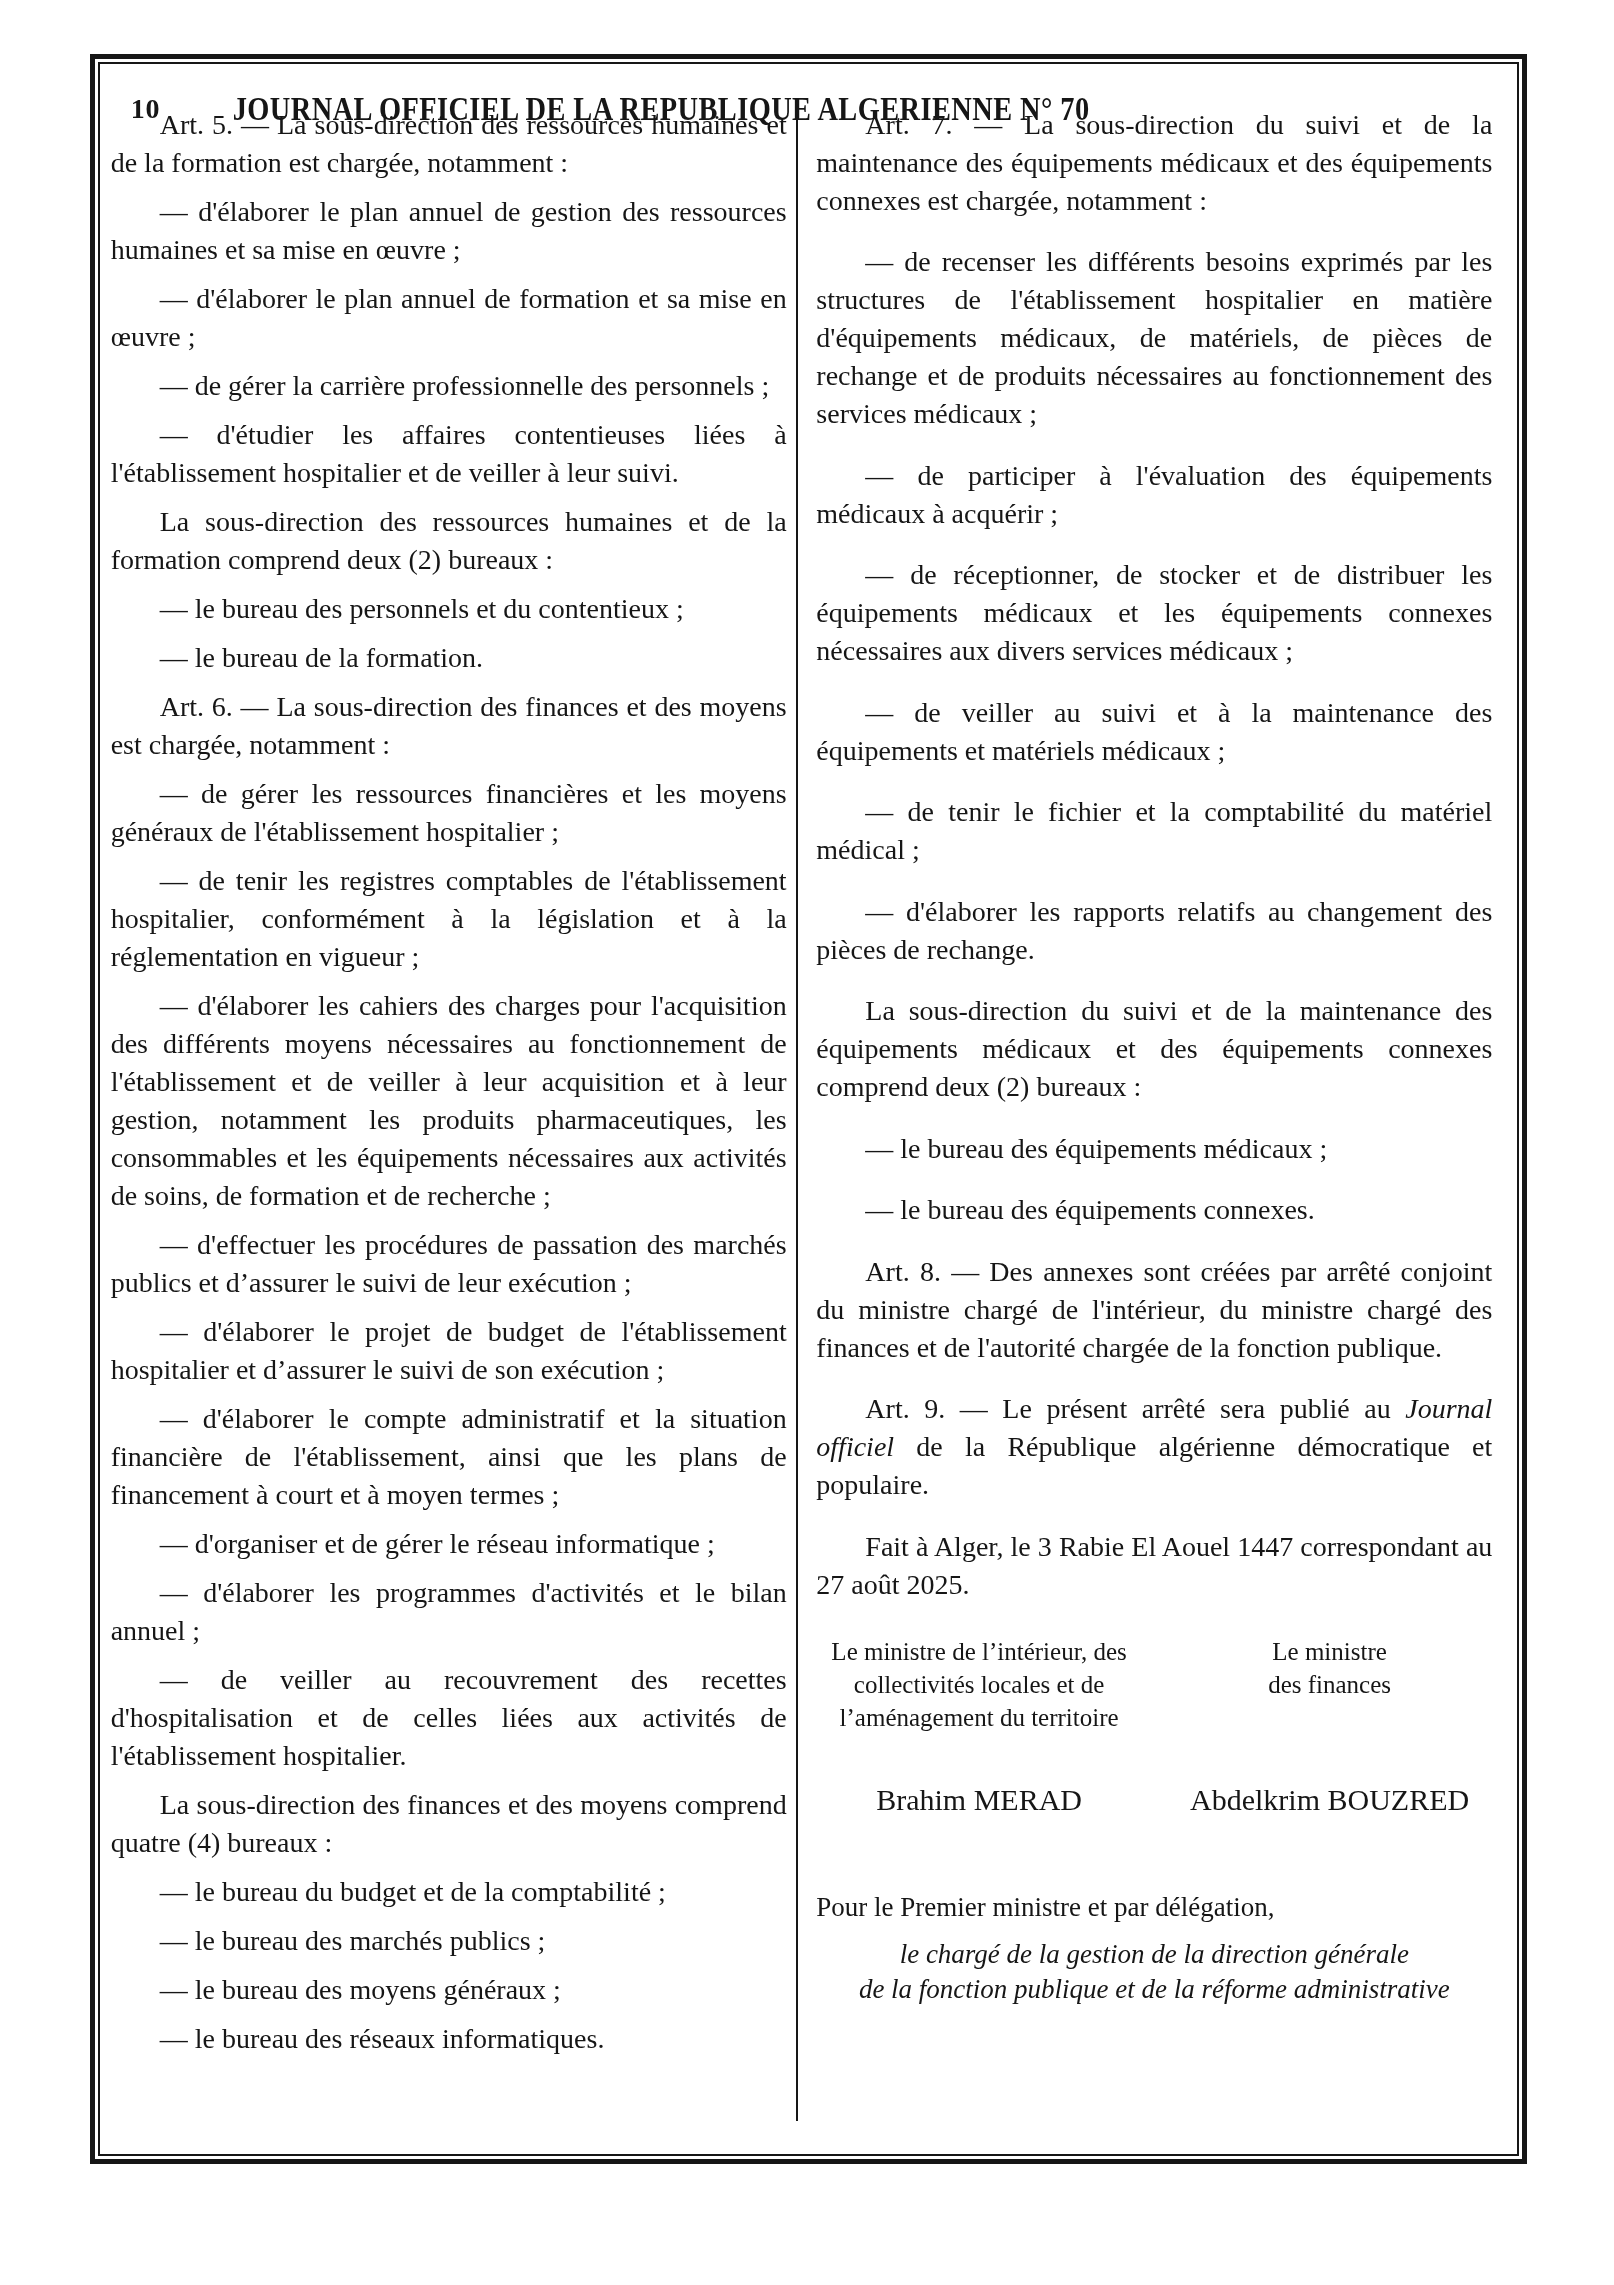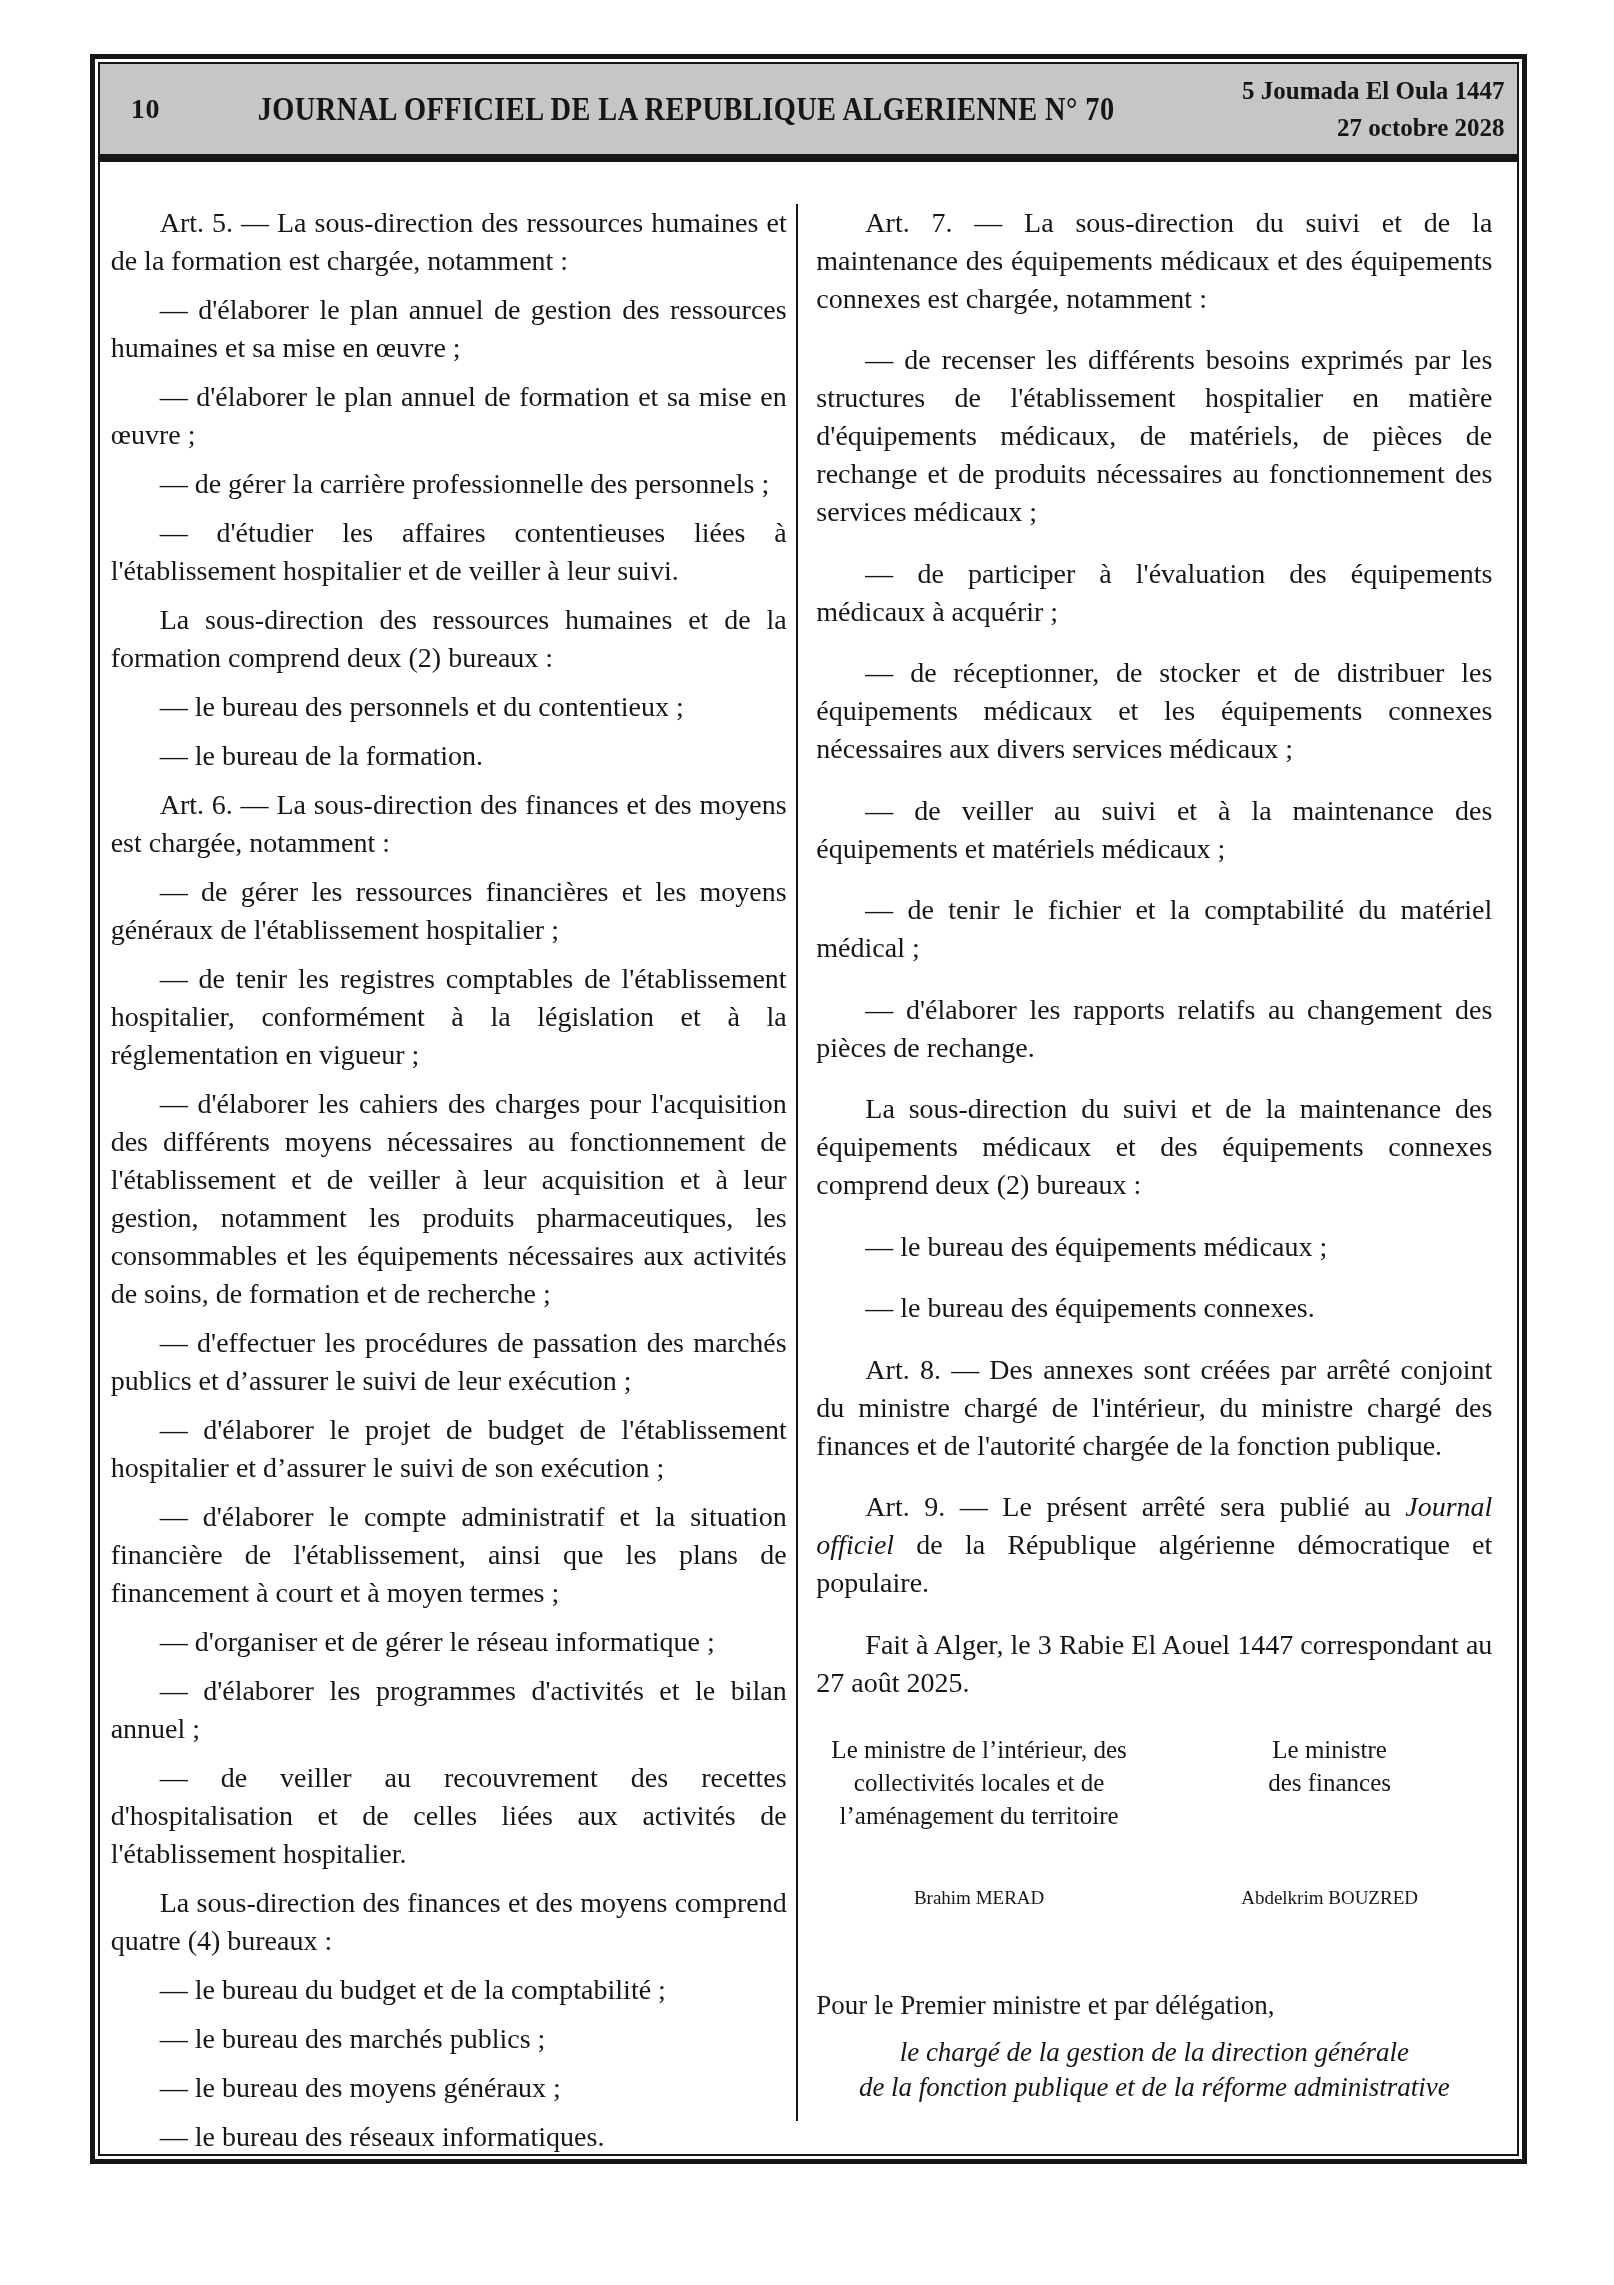--- a/index.html
+++ b/index.html
@@ -16,21 +16,21 @@
   .canvas{position:relative;width:1615px;height:2285px;overflow:hidden;background:#fff;}
 
   
   .frame-outer{
     position:absolute;left:90px;top:54px;width:1437px;height:2110px;
     border:5.4px solid var(--ink);box-sizing:border-box;background:#fff;
   }
   .frame-inner{
     position:absolute;inset:2.7px;
     border:2.7px solid var(--ink);
-    display:flex;flex-direction:column;overflow:hidden;
+    display:flex;flex-direction:row;overflow:hidden;
   }
 
   
   .masthead{
     flex:none;height:90px;background:var(--header-bg);
     border-bottom:8.1px solid var(--ink);
     position:relative;
   }
   .page-num{
     position:absolute;left:31px;top:50%;transform:translateY(-50%);
@@ -59,21 +59,21 @@
   .divider{flex:none;width:2.7px;background:var(--ink);margin:42px 0 33px;}
 
   p.para{margin:0 0 11px;text-indent:49px;}
   .col-right p.para{margin-bottom:23.5px;}
   .it{font-style:italic;}
 
   
   .sig-block{margin-top:31px;text-indent:0;}
   .sig-row{display:grid;grid-template-columns:1fr 1fr;column-gap:25px;text-align:center;}
   .sig-title{font-size:25px;line-height:33px;}
-  .sig-names{margin-top:47px;font-size:19px;}
+  .sig-names{margin-top:47px;font-size:30px;}
   .sig-center{text-align:left;margin-top:70px;font-size:27px;line-height:36px;}
   .sig-role{text-align:center;font-style:italic;font-size:27px;line-height:35px;margin-top:12.7px;}
 </style>
 </head>
 <body>
 
 <div class="canvas">
   <div class="frame-outer">
     <div class="frame-inner">
 

